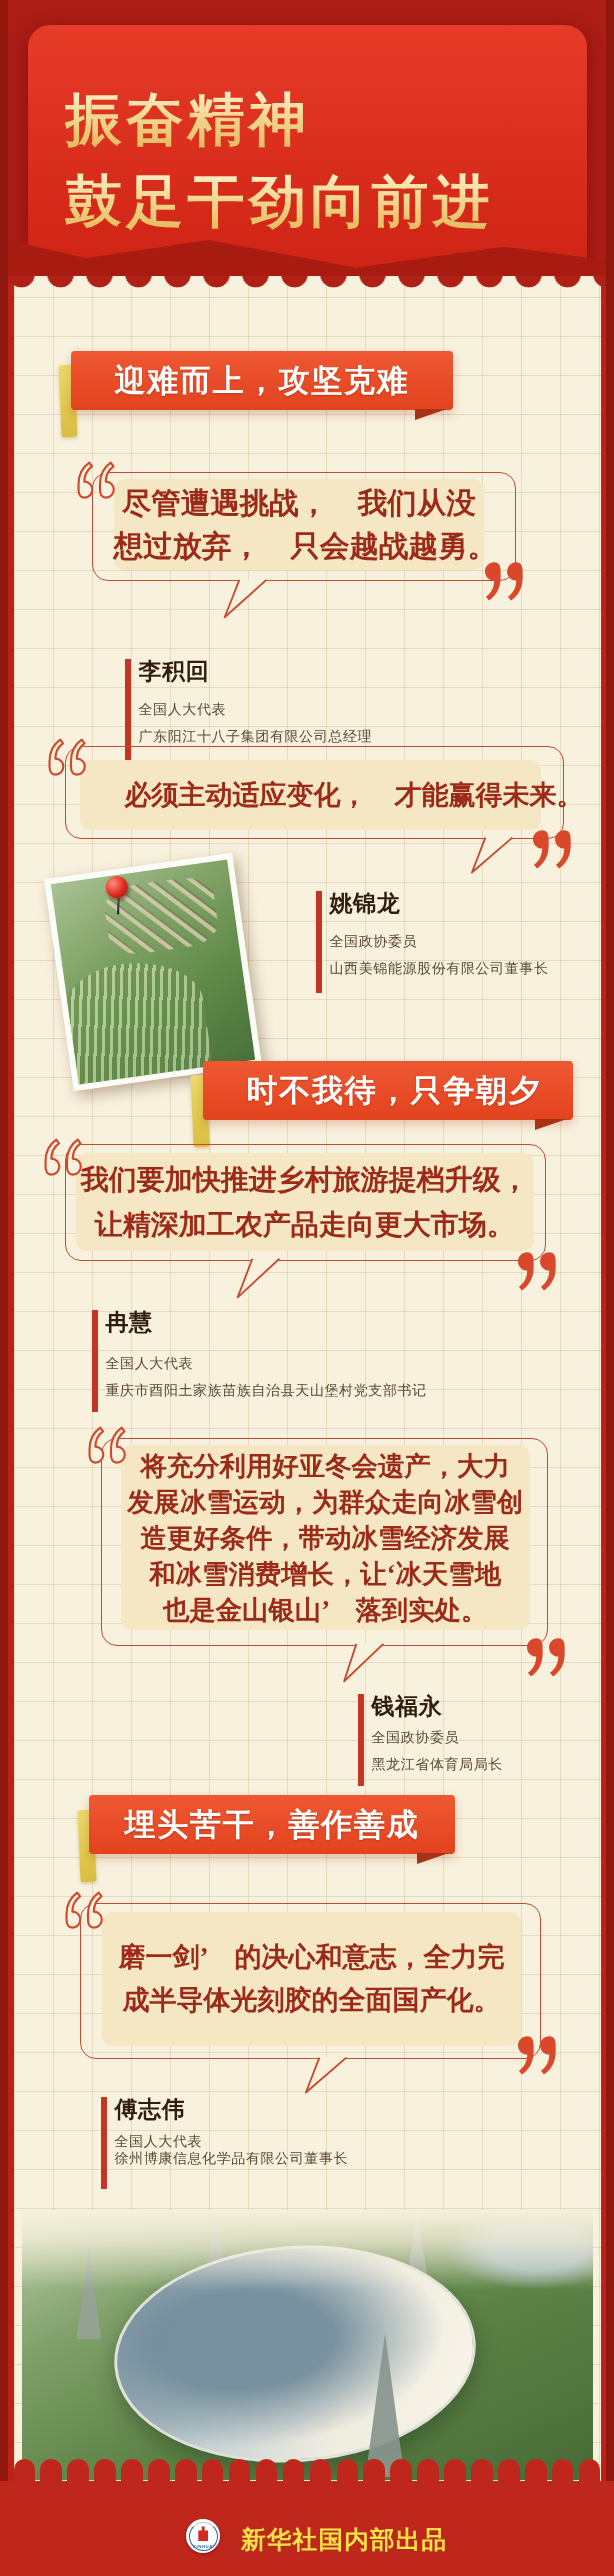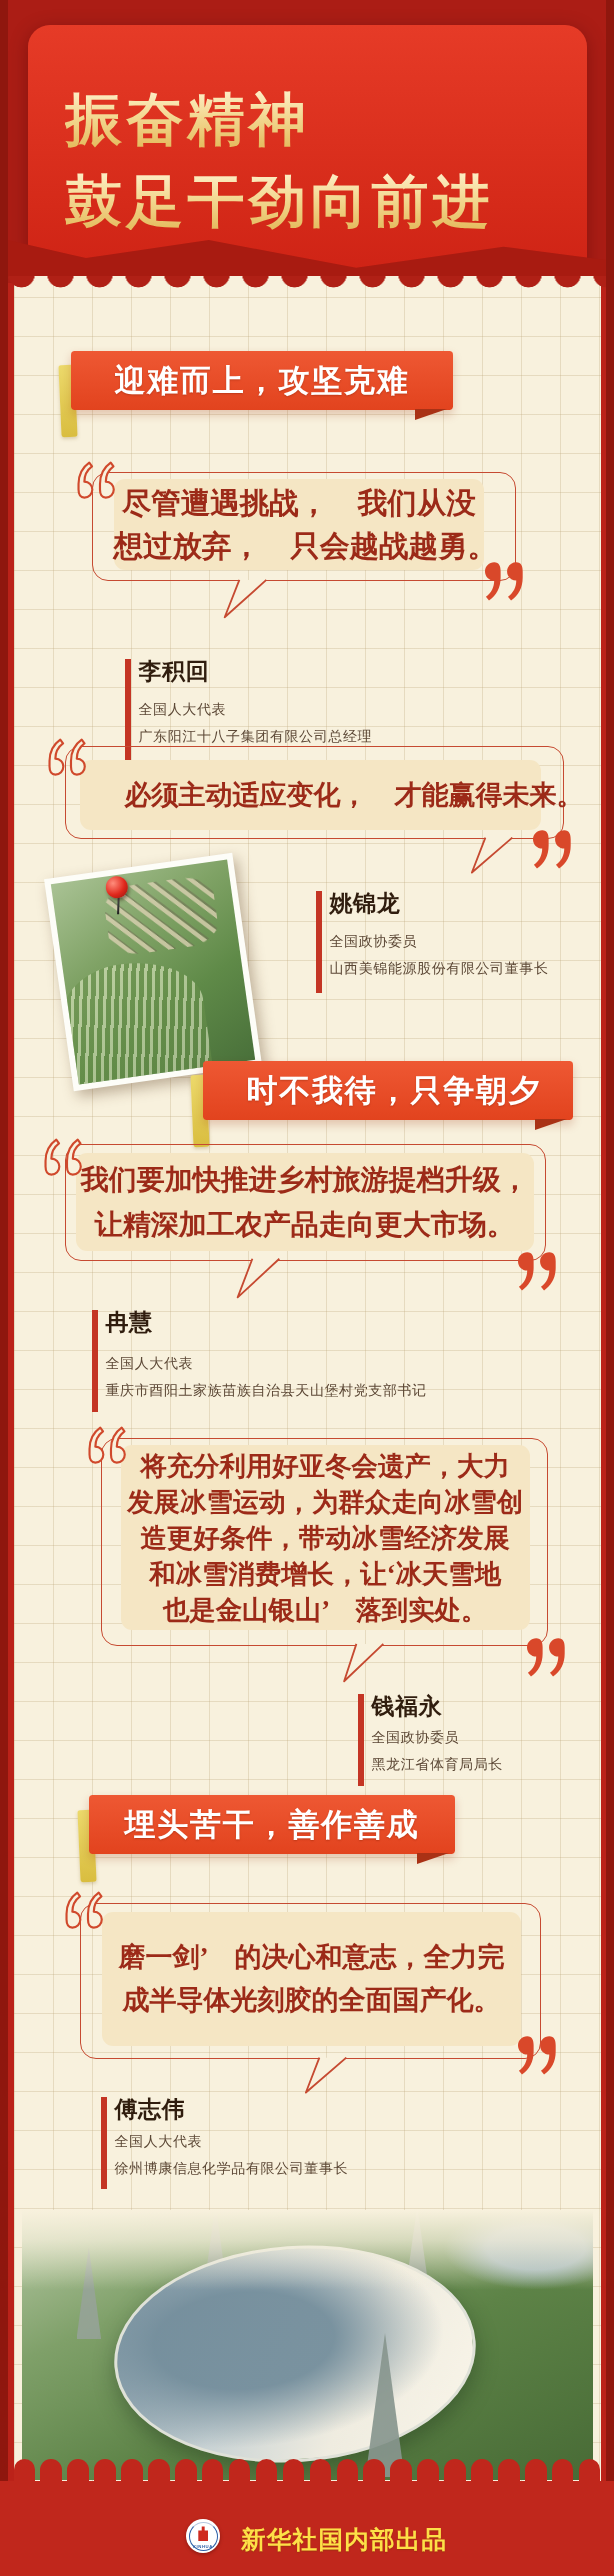--- a/index.html
+++ b/index.html
@@ -357,21 +357,21 @@
         <path d="M15,0 C6.7,0 0,6.7 0,15 C0,23.3 6.7,30 15,30 C15,41 10.4,50 1.5,56.5 L6.5,62.5 C18.5,54 25.5,42 25.5,25 L25.5,15 C25.5,6.7 23.3,0 15,0 Z"></path>
         <path transform="translate(36,0)" d="M15,0 C6.7,0 0,6.7 0,15 C0,23.3 6.7,30 15,30 C15,41 10.4,50 1.5,56.5 L6.5,62.5 C18.5,54 25.5,42 25.5,25 L25.5,15 C25.5,6.7 23.3,0 15,0 Z"></path>
       </g>
     </svg>
   </div>
 
   <div class="attri" style="left:101px;top:2094px;">
     <div class="bar" style="height:92px;"></div>
     <div class="nm">傅志伟</div>
     <div class="role" style="top:39px;">全国人大代表</div>
-    <div class="role" style="top:66px;text-align:right;">徐州博康信息化学品有限公司董事长</div>
+    <div class="role" style="top:56px;text-align:right;">徐州博康信息化学品有限公司董事长</div>
   </div>
 
   <div class="photo2">
     <div class="tower t1"></div>
     <div class="tower t2"></div>
     <div class="tower t3"></div>
     <div class="dish"></div>
     <div class="tower t4"></div>
     <div class="fade"></div>
   </div>

